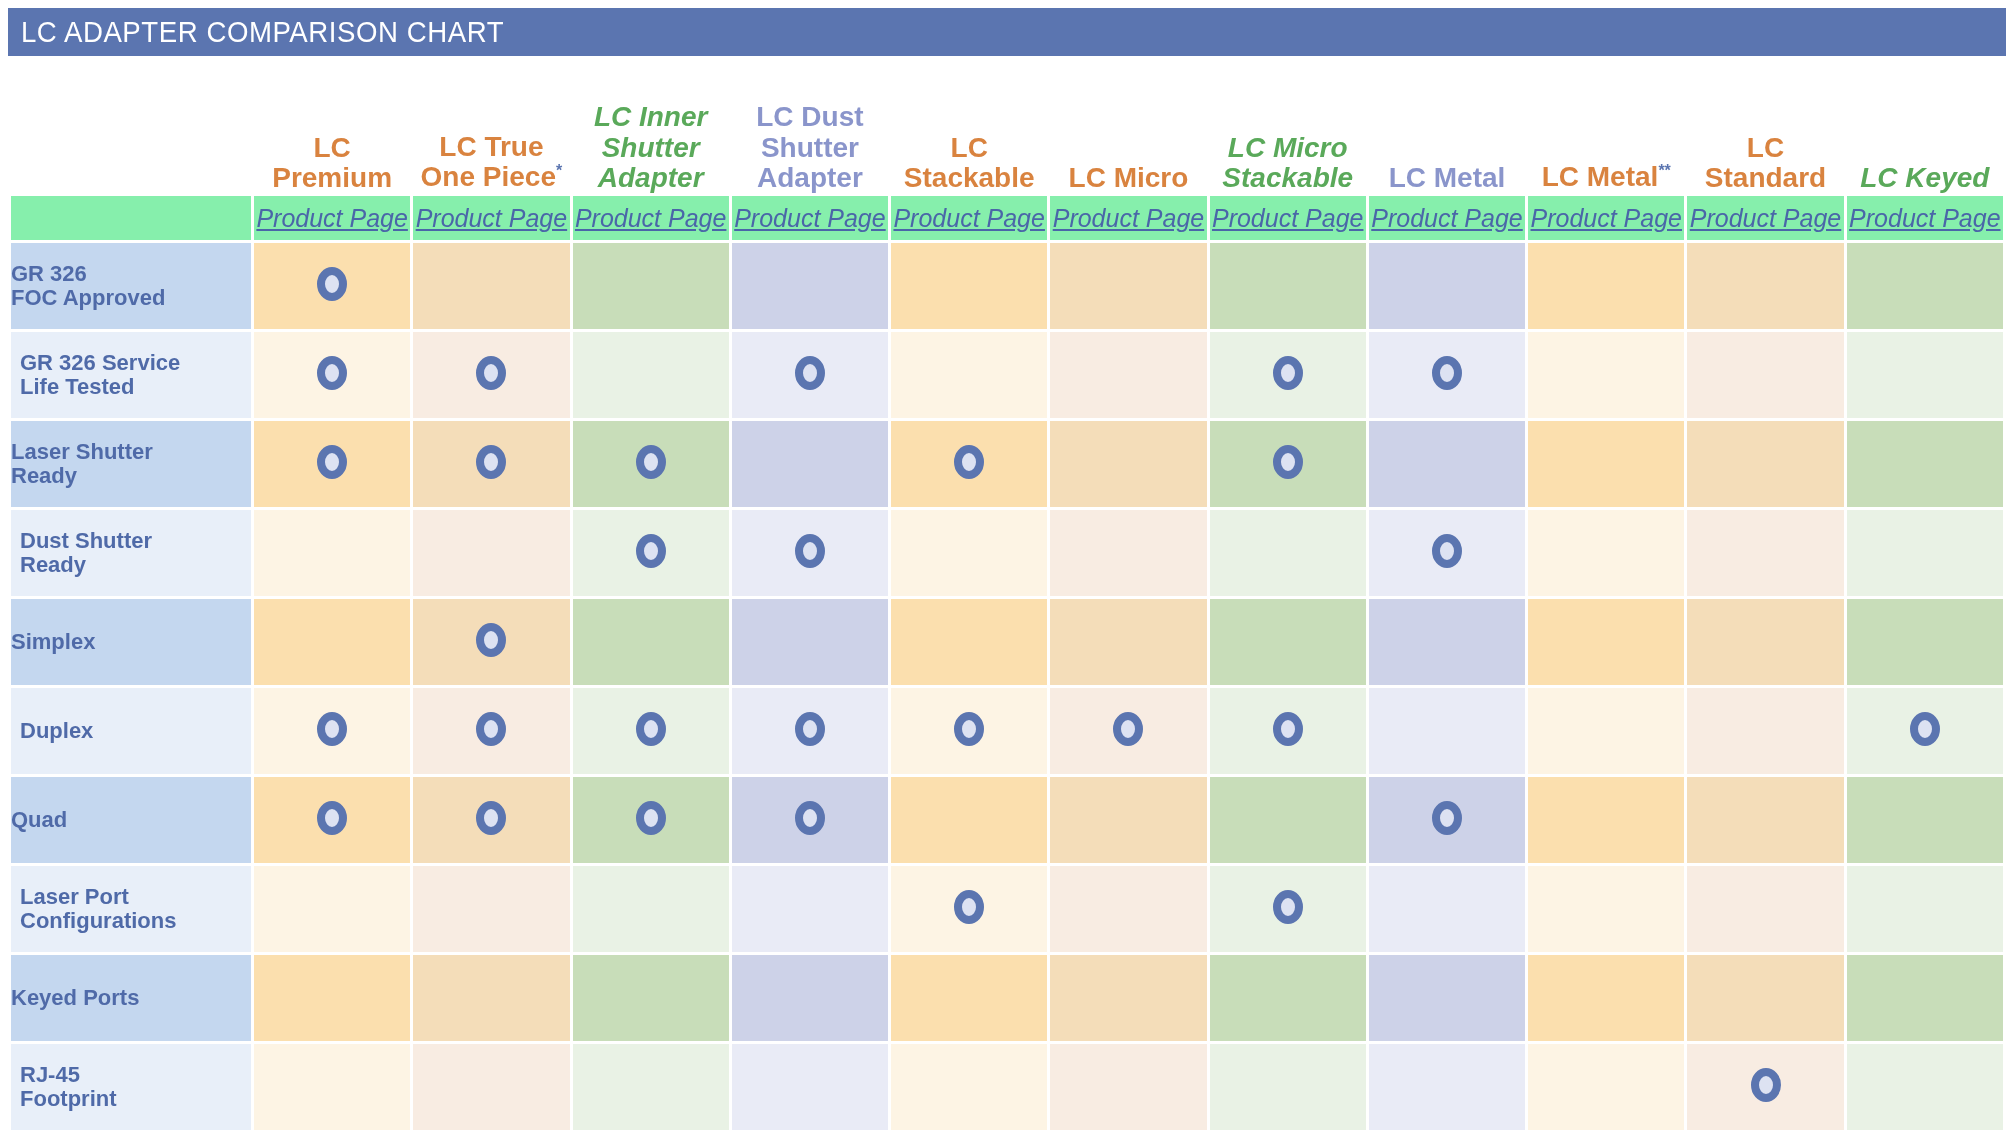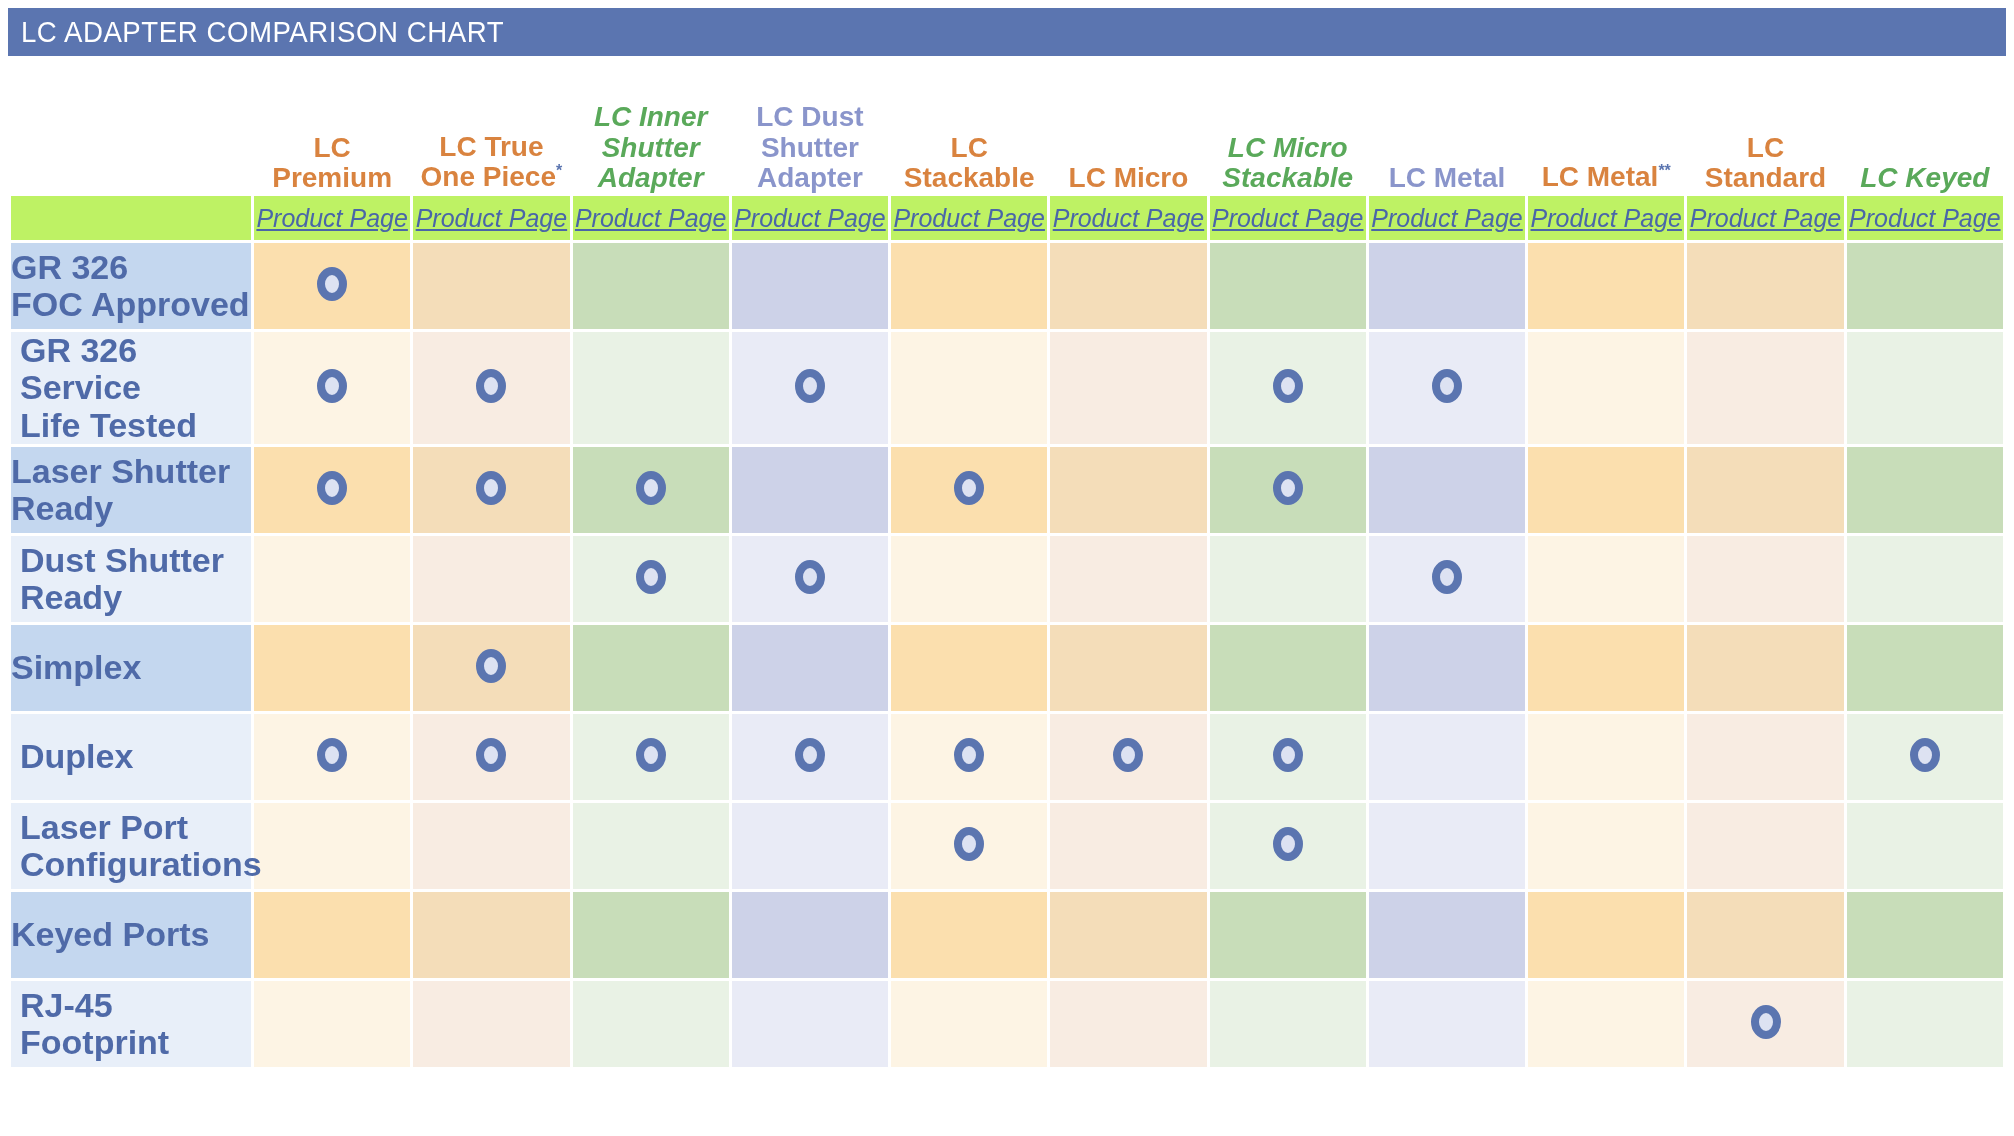--- a/index.html
+++ b/index.html
@@ -79,39 +79,39 @@
   }
   .c-orange { color: #d9833f; }
   .c-green  { color: #5aa95a; font-style: italic; }
   .c-purple { color: #8a95cb; }
 
   
   td.linkcell {
     height: 44px;
     text-align: center;
     vertical-align: middle;
-    background: #bef264;
+    background: #86efac;
   }
   td.linkcell a, td.linkcell span.lnk {
     font-size: 25px;
     font-style: italic;
     color: #4a66a8;
     text-decoration: underline;
     font-family: "Liberation Sans Narrow", "Liberation Sans", sans-serif;
     cursor: pointer;
     white-space: nowrap;
   }
 
   
   td.rowlabel {
     width: 240px;
     height: 86px;
     vertical-align: middle;
     padding-left: 14px;
-    font-size: 34px;
+    font-size: 22px;
     font-weight: bold;
     line-height: 1.1;
     color: #4f6aa8;
     white-space: pre-line;
     margin-left: 24px;
   }
   td.rowlabel.dark  { background: #c4d7ef; }
   td.rowlabel.light { background: #e8eff9; padding-left: 9px; }
 
   
@@ -309,20 +309,34 @@
           <td class="cell p light"><span class="marker"></span></td>
           <td class="cell o1 light"><span class="marker"></span></td>
           <td class="cell o2 light"><span class="marker"></span></td>
           <td class="cell g light"><span class="marker"></span></td>
           <td class="cell p light"></td>
           <td class="cell o1 light"></td>
           <td class="cell o2 light"></td>
           <td class="cell g light"><span class="marker"></span></td>
         </tr>
         <tr>
+          <td class="rowlabel dark">Quad</td>
+          <td class="cell o1 dark"><span class="marker"></span></td>
+          <td class="cell o2 dark"><span class="marker"></span></td>
+          <td class="cell g dark"><span class="marker"></span></td>
+          <td class="cell p dark"><span class="marker"></span></td>
+          <td class="cell o1 dark"></td>
+          <td class="cell o2 dark"></td>
+          <td class="cell g dark"></td>
+          <td class="cell p dark"><span class="marker"></span></td>
+          <td class="cell o1 dark"></td>
+          <td class="cell o2 dark"></td>
+          <td class="cell g dark"></td>
+        </tr>
+        <tr>
           <td class="rowlabel light">Laser Port
 Configurations</td>
           <td class="cell o1 light"></td>
           <td class="cell o2 light"></td>
           <td class="cell g light"></td>
           <td class="cell p light"></td>
           <td class="cell o1 light"><span class="marker"></span></td>
           <td class="cell o2 light"></td>
           <td class="cell g light"><span class="marker"></span></td>
           <td class="cell p light"></td>

